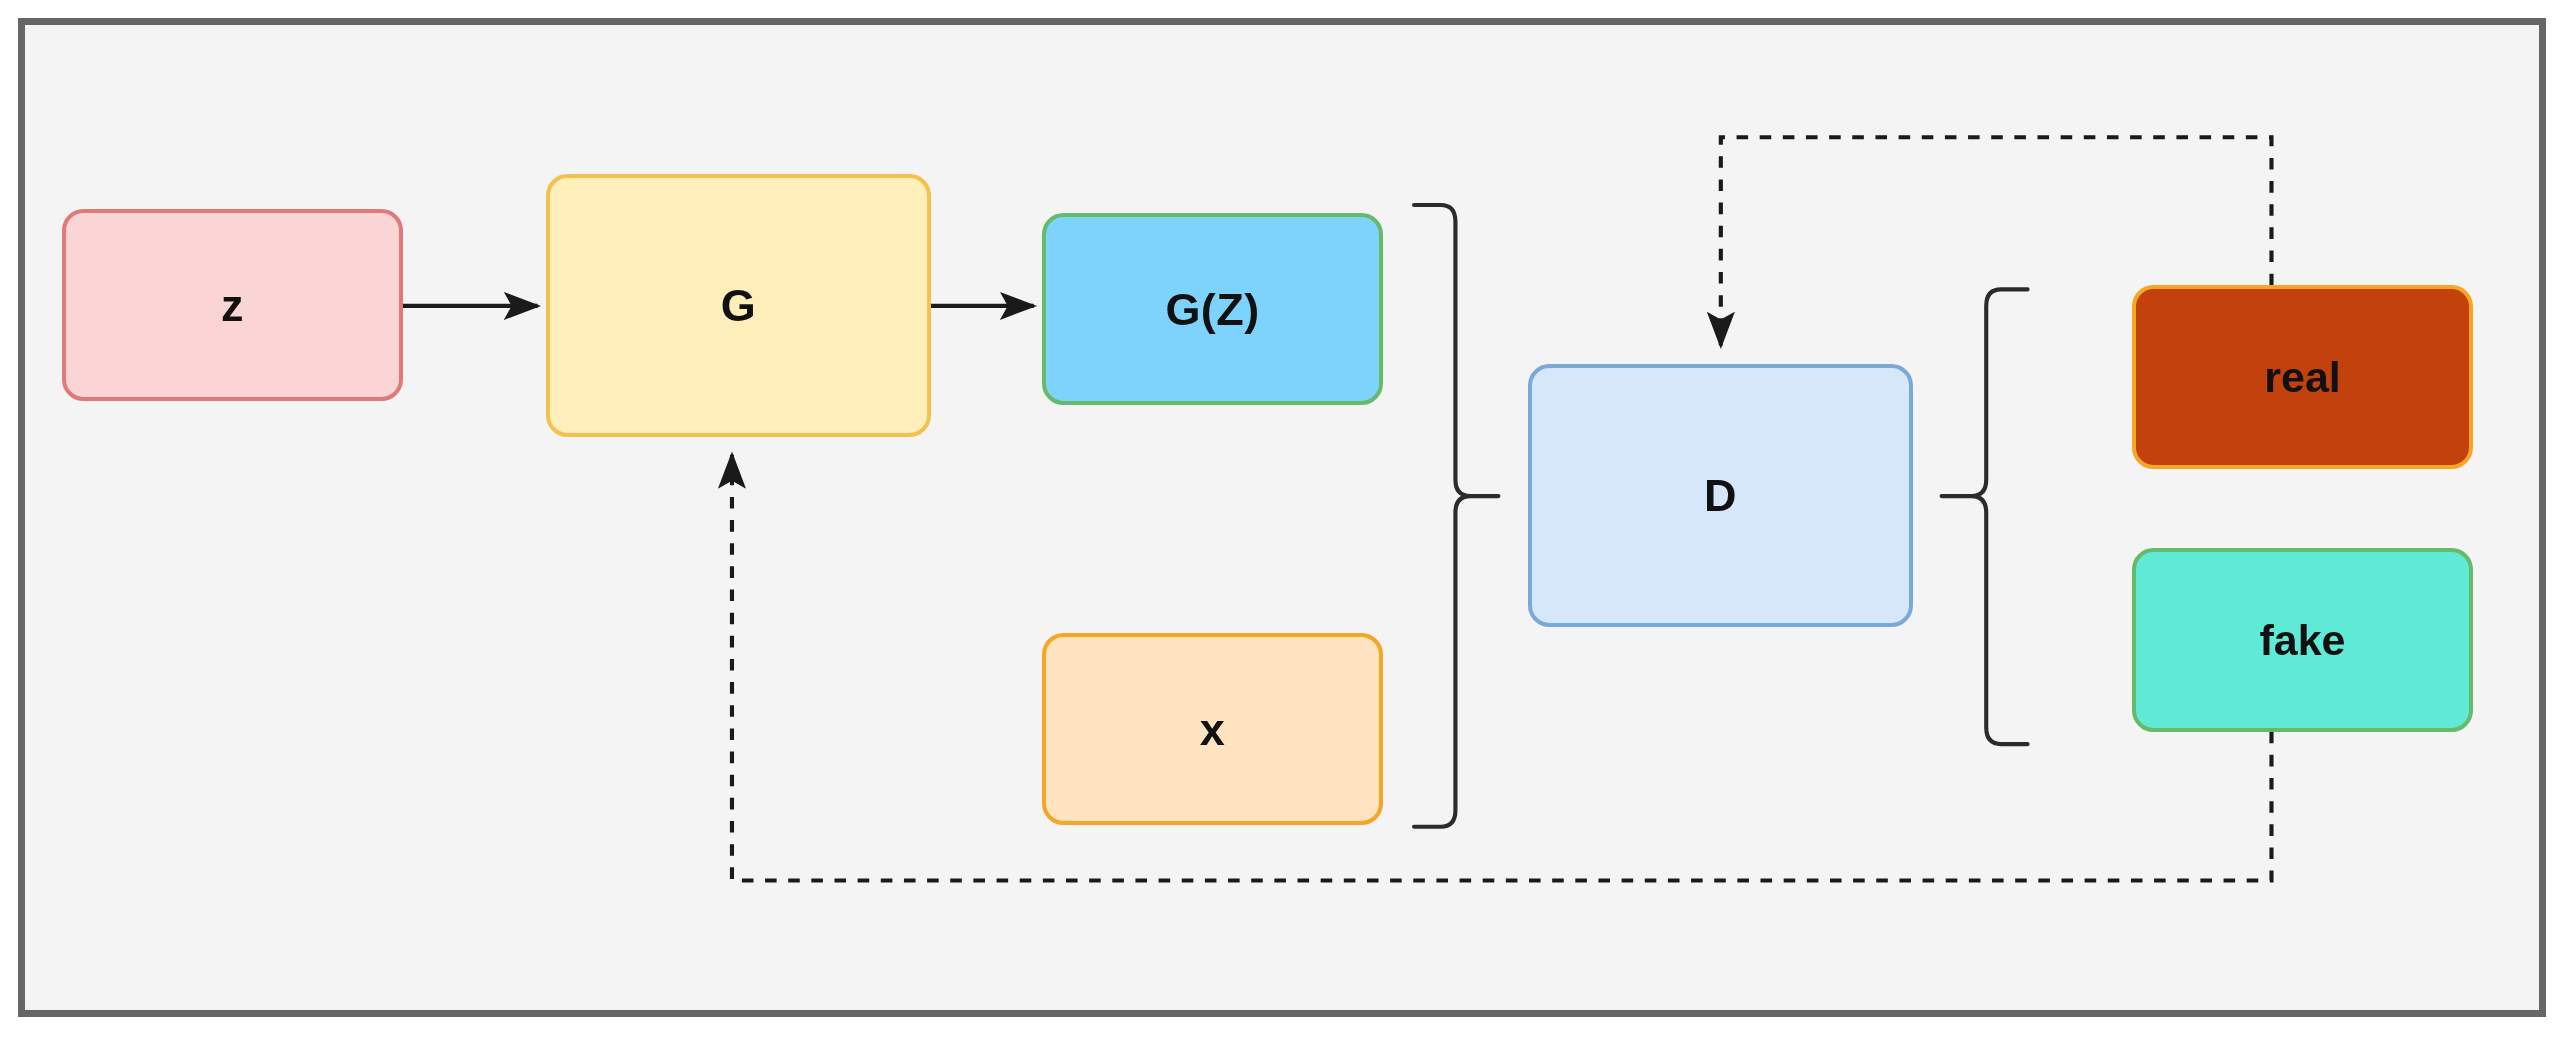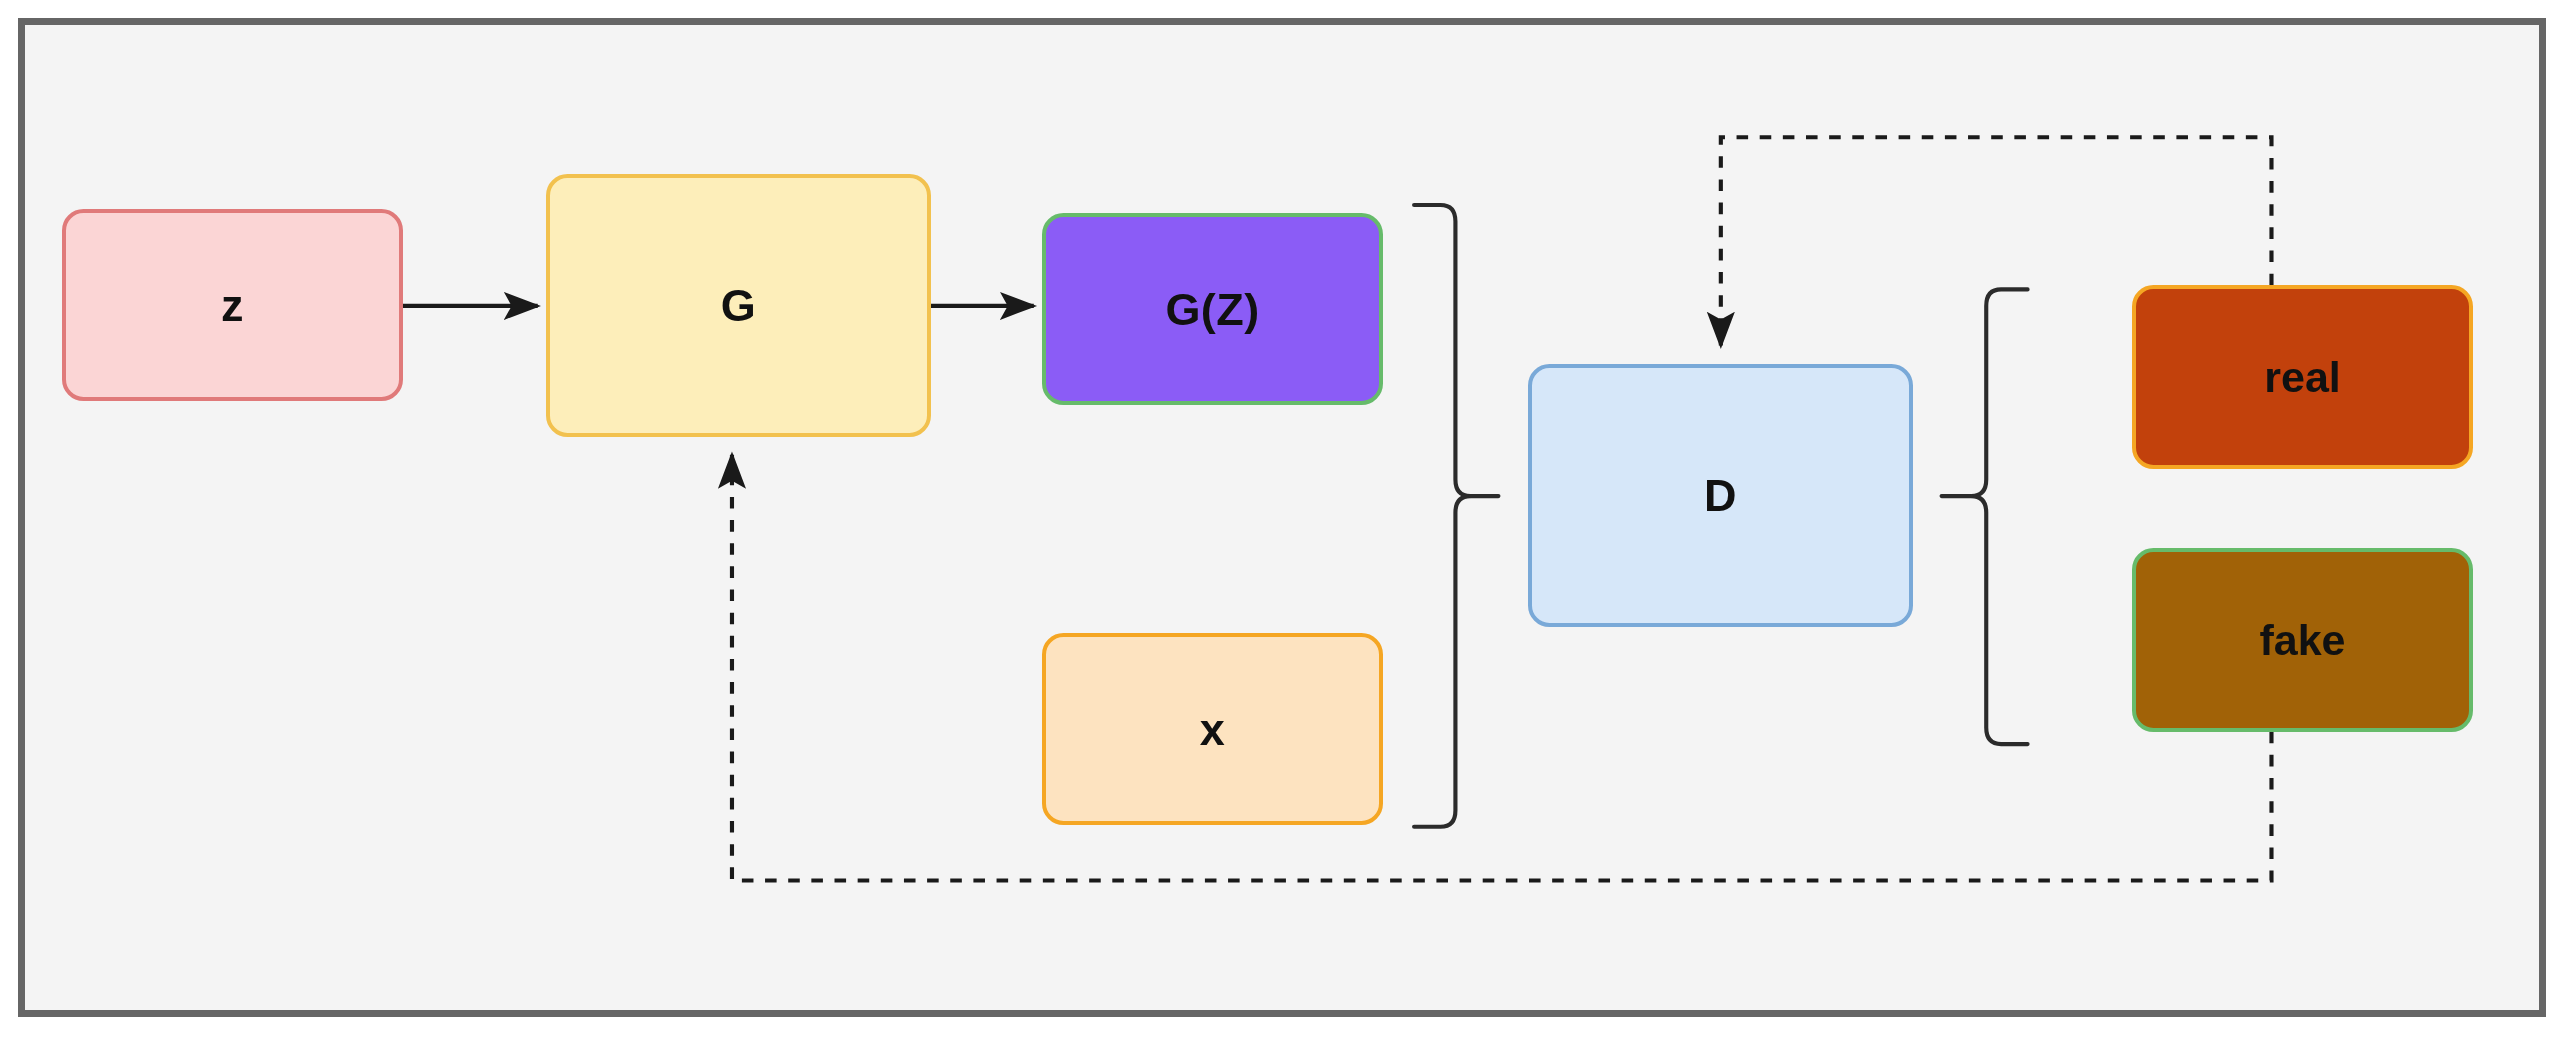--- a/index.html
+++ b/index.html
@@ -48,37 +48,37 @@
   
   .n-z {
     background: #fbd5d5;
     border: 4.1px solid #e07a7a;
   }
   .n-g {
     background: #fdeeba;
     border: 4.1px solid #f2c14e;
   }
   .n-gz {
-    background: #8b5cf6;
+    background: #7dd3fc;
     border: 4.1px solid #66bb6a;
   }
   .n-x {
     background: #fde3c0;
     border: 4.1px solid #f5a623;
   }
   .n-d {
     background: #d6e7f9;
     border: 4.1px solid #79a9d8;
   }
   .n-real {
     background: #c2410c;
     border: 4.1px solid #f5a623;
   }
   .n-fake {
-    background: #a16207;
+    background: #5eead4;
     border: 4.1px solid #66bb6a;
   }
   
   .bold-lbl {
     font-weight: bold;
     font-size: 45px;
     letter-spacing: 0.4px;
   }
   .plain-lbl {
     font-weight: bold;

